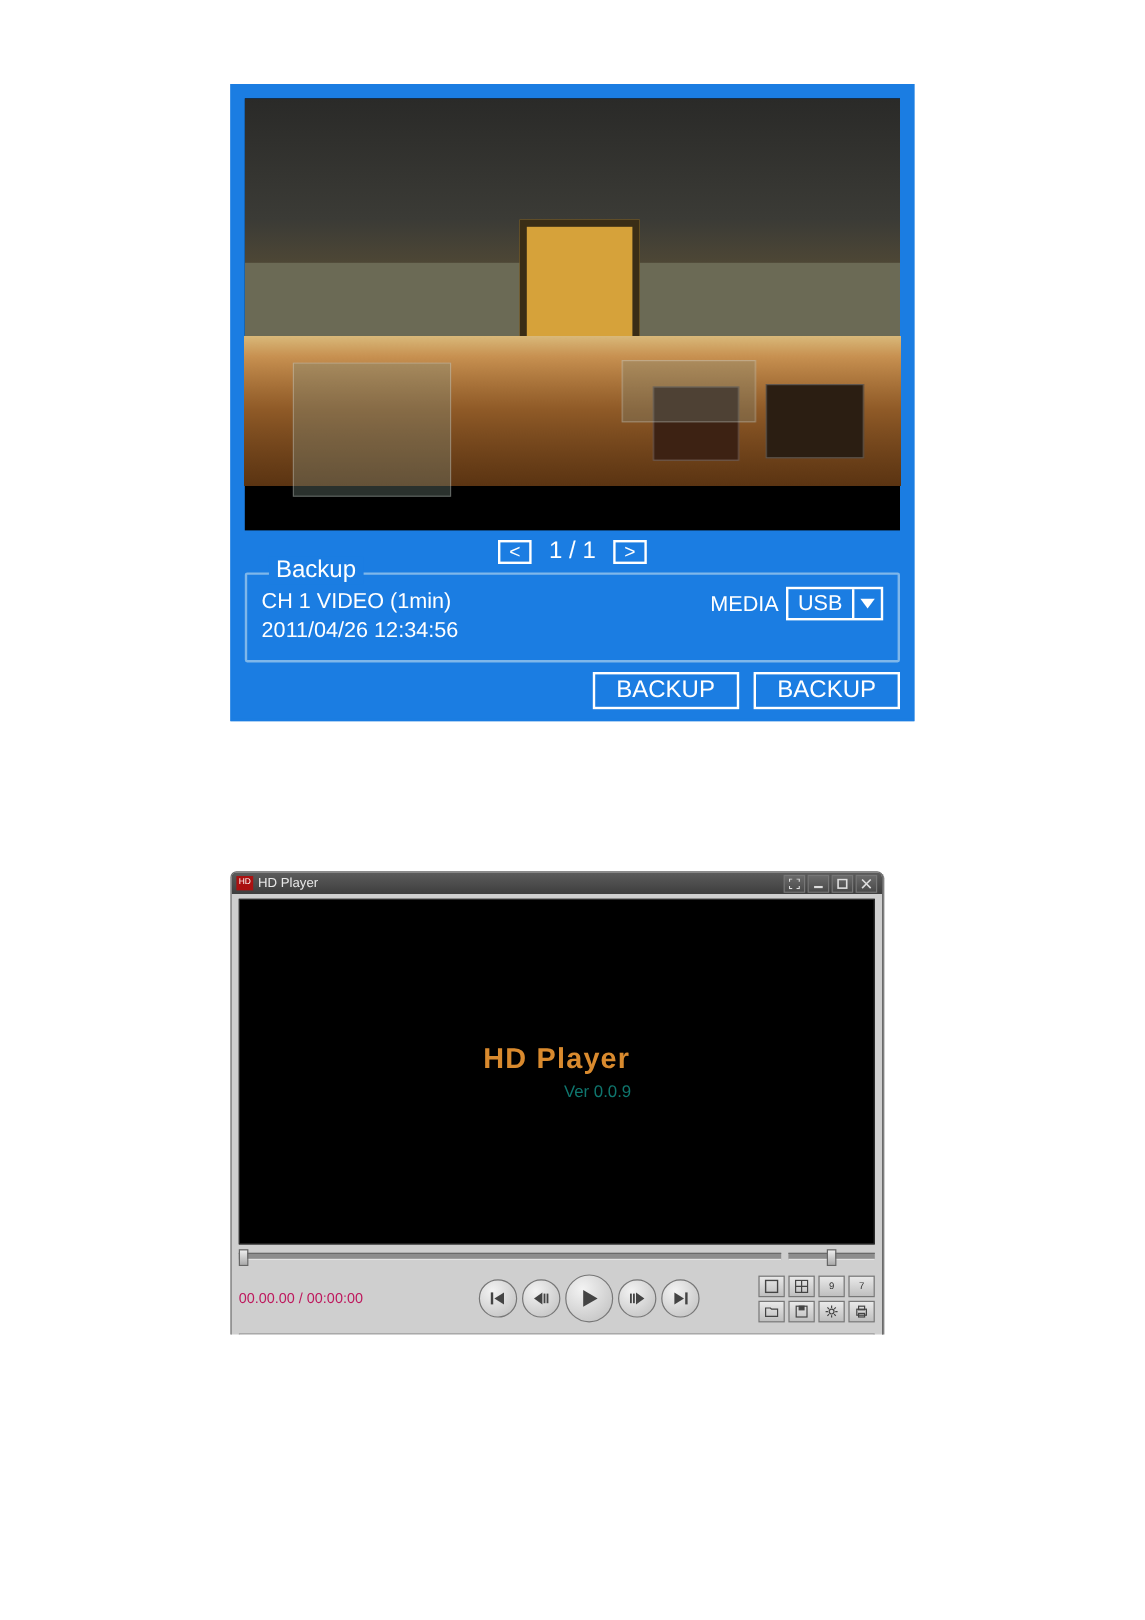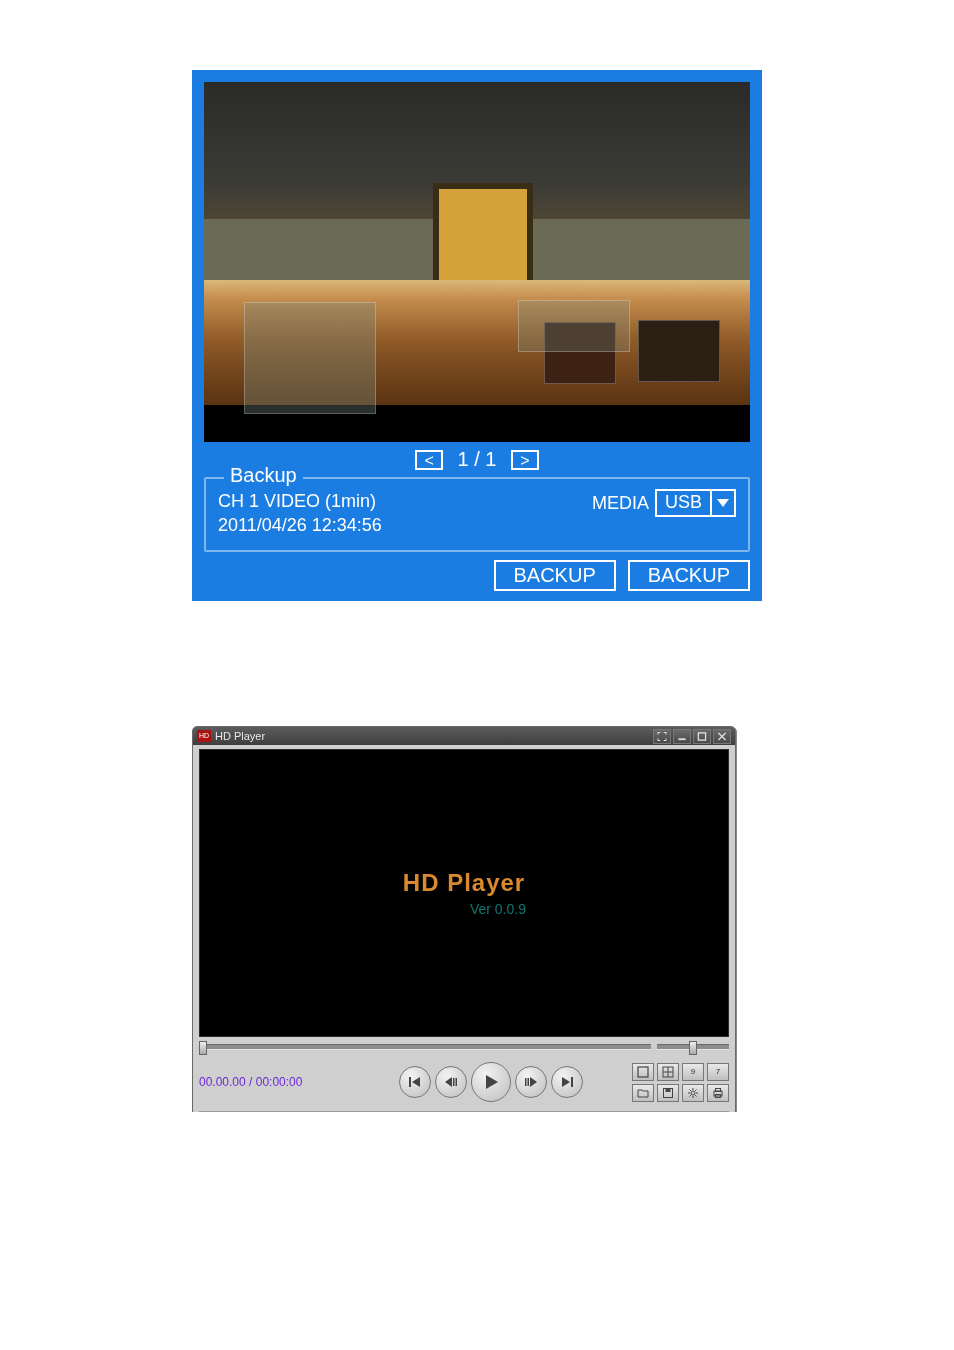--- a/index.html
+++ b/index.html
@@ -234,21 +234,21 @@
   .seek-speed .thumb { left: 50%; transform:translateX(-50%);}
 
   .hdp-controls {
     margin: 6px 6px 0 6px;
     height: 46px;
     display: flex;
     align-items: center;
   }
   .time-readout {
     font-size: 12px;
-    color: #6d28d9;
+    color: #be185d;
     width: 150px;
   }
   .transport {
     display:flex; gap:4px; align-items:center; justify-content:center;
     flex:1;
   }
   .round-btn {
     width: 30px; height: 30px;
     border-radius: 50%;
     background: radial-gradient(circle at 35% 30%, #f3f3f3, #bdbdbd);

